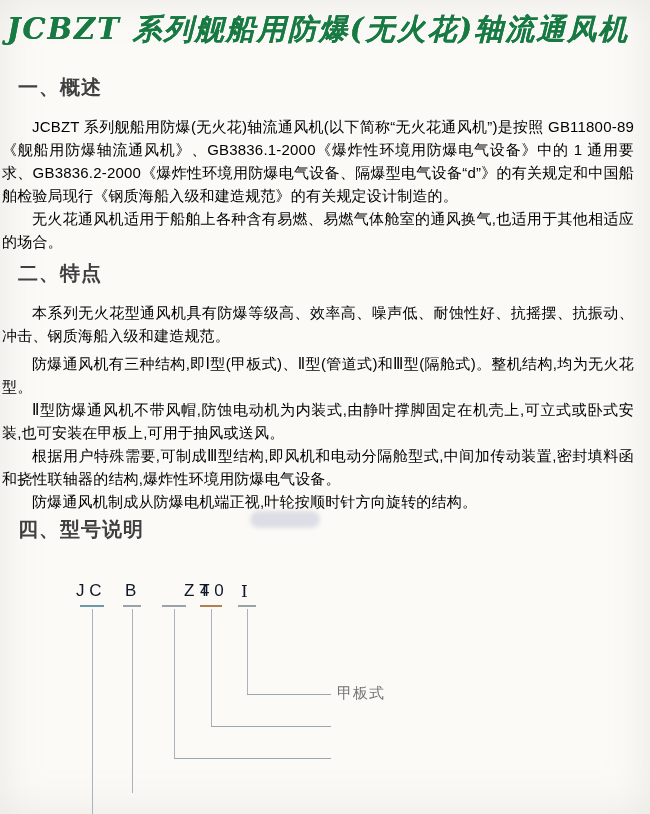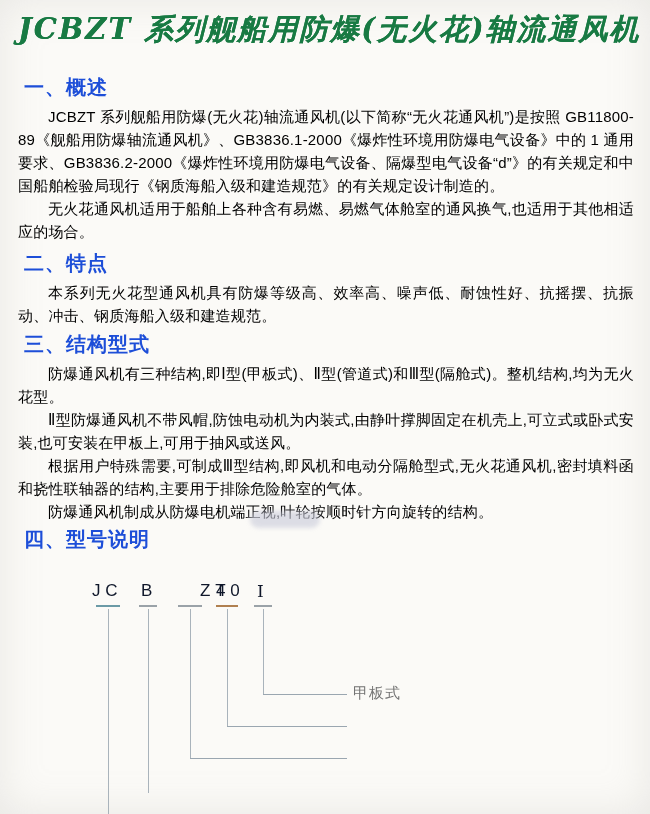--- a/index.html
+++ b/index.html
@@ -5,37 +5,37 @@
   html,body{margin:0;padding:0;}
   body{
     width:650px;height:814px;position:relative;overflow:hidden;
     background:#fbfaf7;
     font-family:"Liberation Sans","DejaVu Sans",sans-serif;
     -webkit-font-smoothing:antialiased;
   }
   .page{
     position:absolute;inset:0;
     box-shadow:inset 0 0 40px rgba(180,178,170,.25);
-    padding:8px 16px 0 18px;box-sizing:border-box;
+    padding:8px 16px 0 2px;box-sizing:border-box;
   }
   
   .doc-title{
     margin:2px 0 0 0;text-align:center;
     font-family:"DejaVu Serif","Liberation Serif",serif;
     font-style:italic;font-weight:bold;
     font-size:29px;letter-spacing:2px;
     color:#187a43;
     text-shadow:0 0 .5px #187a43;
     white-space:nowrap;
   }
   
   .sec-heading{
-    font-size:20px;font-weight:bold;color:#1d4ed8;
+    font-size:20px;font-weight:bold;color:#404040;
     letter-spacing:1px;line-height:24px;
-    margin:6px;
+    margin:16px;
   }
   .h1{margin-top:25px;}
   .h2{margin-top:8px;}
   .h3{margin-top:5px;}
   .h4{margin-top:4px;}
   .body-para{
     margin:0;font-size:15px;line-height:23px;color:#000000;
     text-align:justify;text-indent:2em;
     letter-spacing:.2px;
   }
@@ -72,24 +72,23 @@
 
   <div class="doc-title">JCBZT 系列舰船用防爆(无火花)轴流通风机</div>
 
   <div class="sec-heading h1">一、概述</div>
   <p class="body-para para-gap">JCBZT 系列舰船用防爆(无火花)轴流通风机(以下简称“无火花通风机”)是按照 GB11800-89《舰船用防爆轴流通风机》、GB3836.1-2000《爆炸性环境用防爆电气设备》中的 1 通用要求、GB3836.2-2000《爆炸性环境用防爆电气设备、隔爆型电气设备“d”》的有关规定和中国船舶检验局现行《钢质海船入级和建造规范》的有关规定设计制造的。</p>
   <p class="body-para">无火花通风机适用于船舶上各种含有易燃、易燃气体舱室的通风换气,也适用于其他相适应的场合。</p>
 
   <div class="sec-heading h2">二、特点</div>
   <p class="body-para para-gap">本系列无火花型通风机具有防爆等级高、效率高、噪声低、耐蚀性好、抗摇摆、抗振动、冲击、钢质海船入级和建造规范。</p>
 
-  <div class="sec-heading h3">三、结构型式</div>
   <p class="body-para para-gap">防爆通风机有三种结构,即Ⅰ型(甲板式)、Ⅱ型(管道式)和Ⅲ型(隔舱式)。整机结构,均为无火花型。</p>
   <p class="body-para">Ⅱ型防爆通风机不带风帽,防蚀电动机为内装式,由静叶撑脚固定在机壳上,可立式或卧式安装,也可安装在甲板上,可用于抽风或送风。</p>
-  <p class="body-para">根据用户特殊需要,可制成Ⅲ型结构,即风机和电动分隔舱型式,无火花通风机,密封填料函和挠性联轴器的结构,主要用于排除危险舱室的气体。</p>
+  <p class="body-para">根据用户特殊需要,可制成Ⅲ型结构,即风机和电动分隔舱型式,中间加传动装置,密封填料函和挠性联轴器的结构,爆炸性环境用防爆电气设备。</p>
   <p class="body-para">防爆通风机制成从防爆电机端正视,叶轮按顺时针方向旋转的结构。</p>
 
   <div class="sec-heading h4">四、型号说明</div>
 
   <div class="diagram">
 
     <span class="code-text" style="left:92px;">JC</span>
     <span class="code-text" style="left:141px;">B</span>
     <span class="code-text" style="left:178px;margin-left:22px;">ZT</span>
     <span class="code-text" style="left:216px;">40</span>

